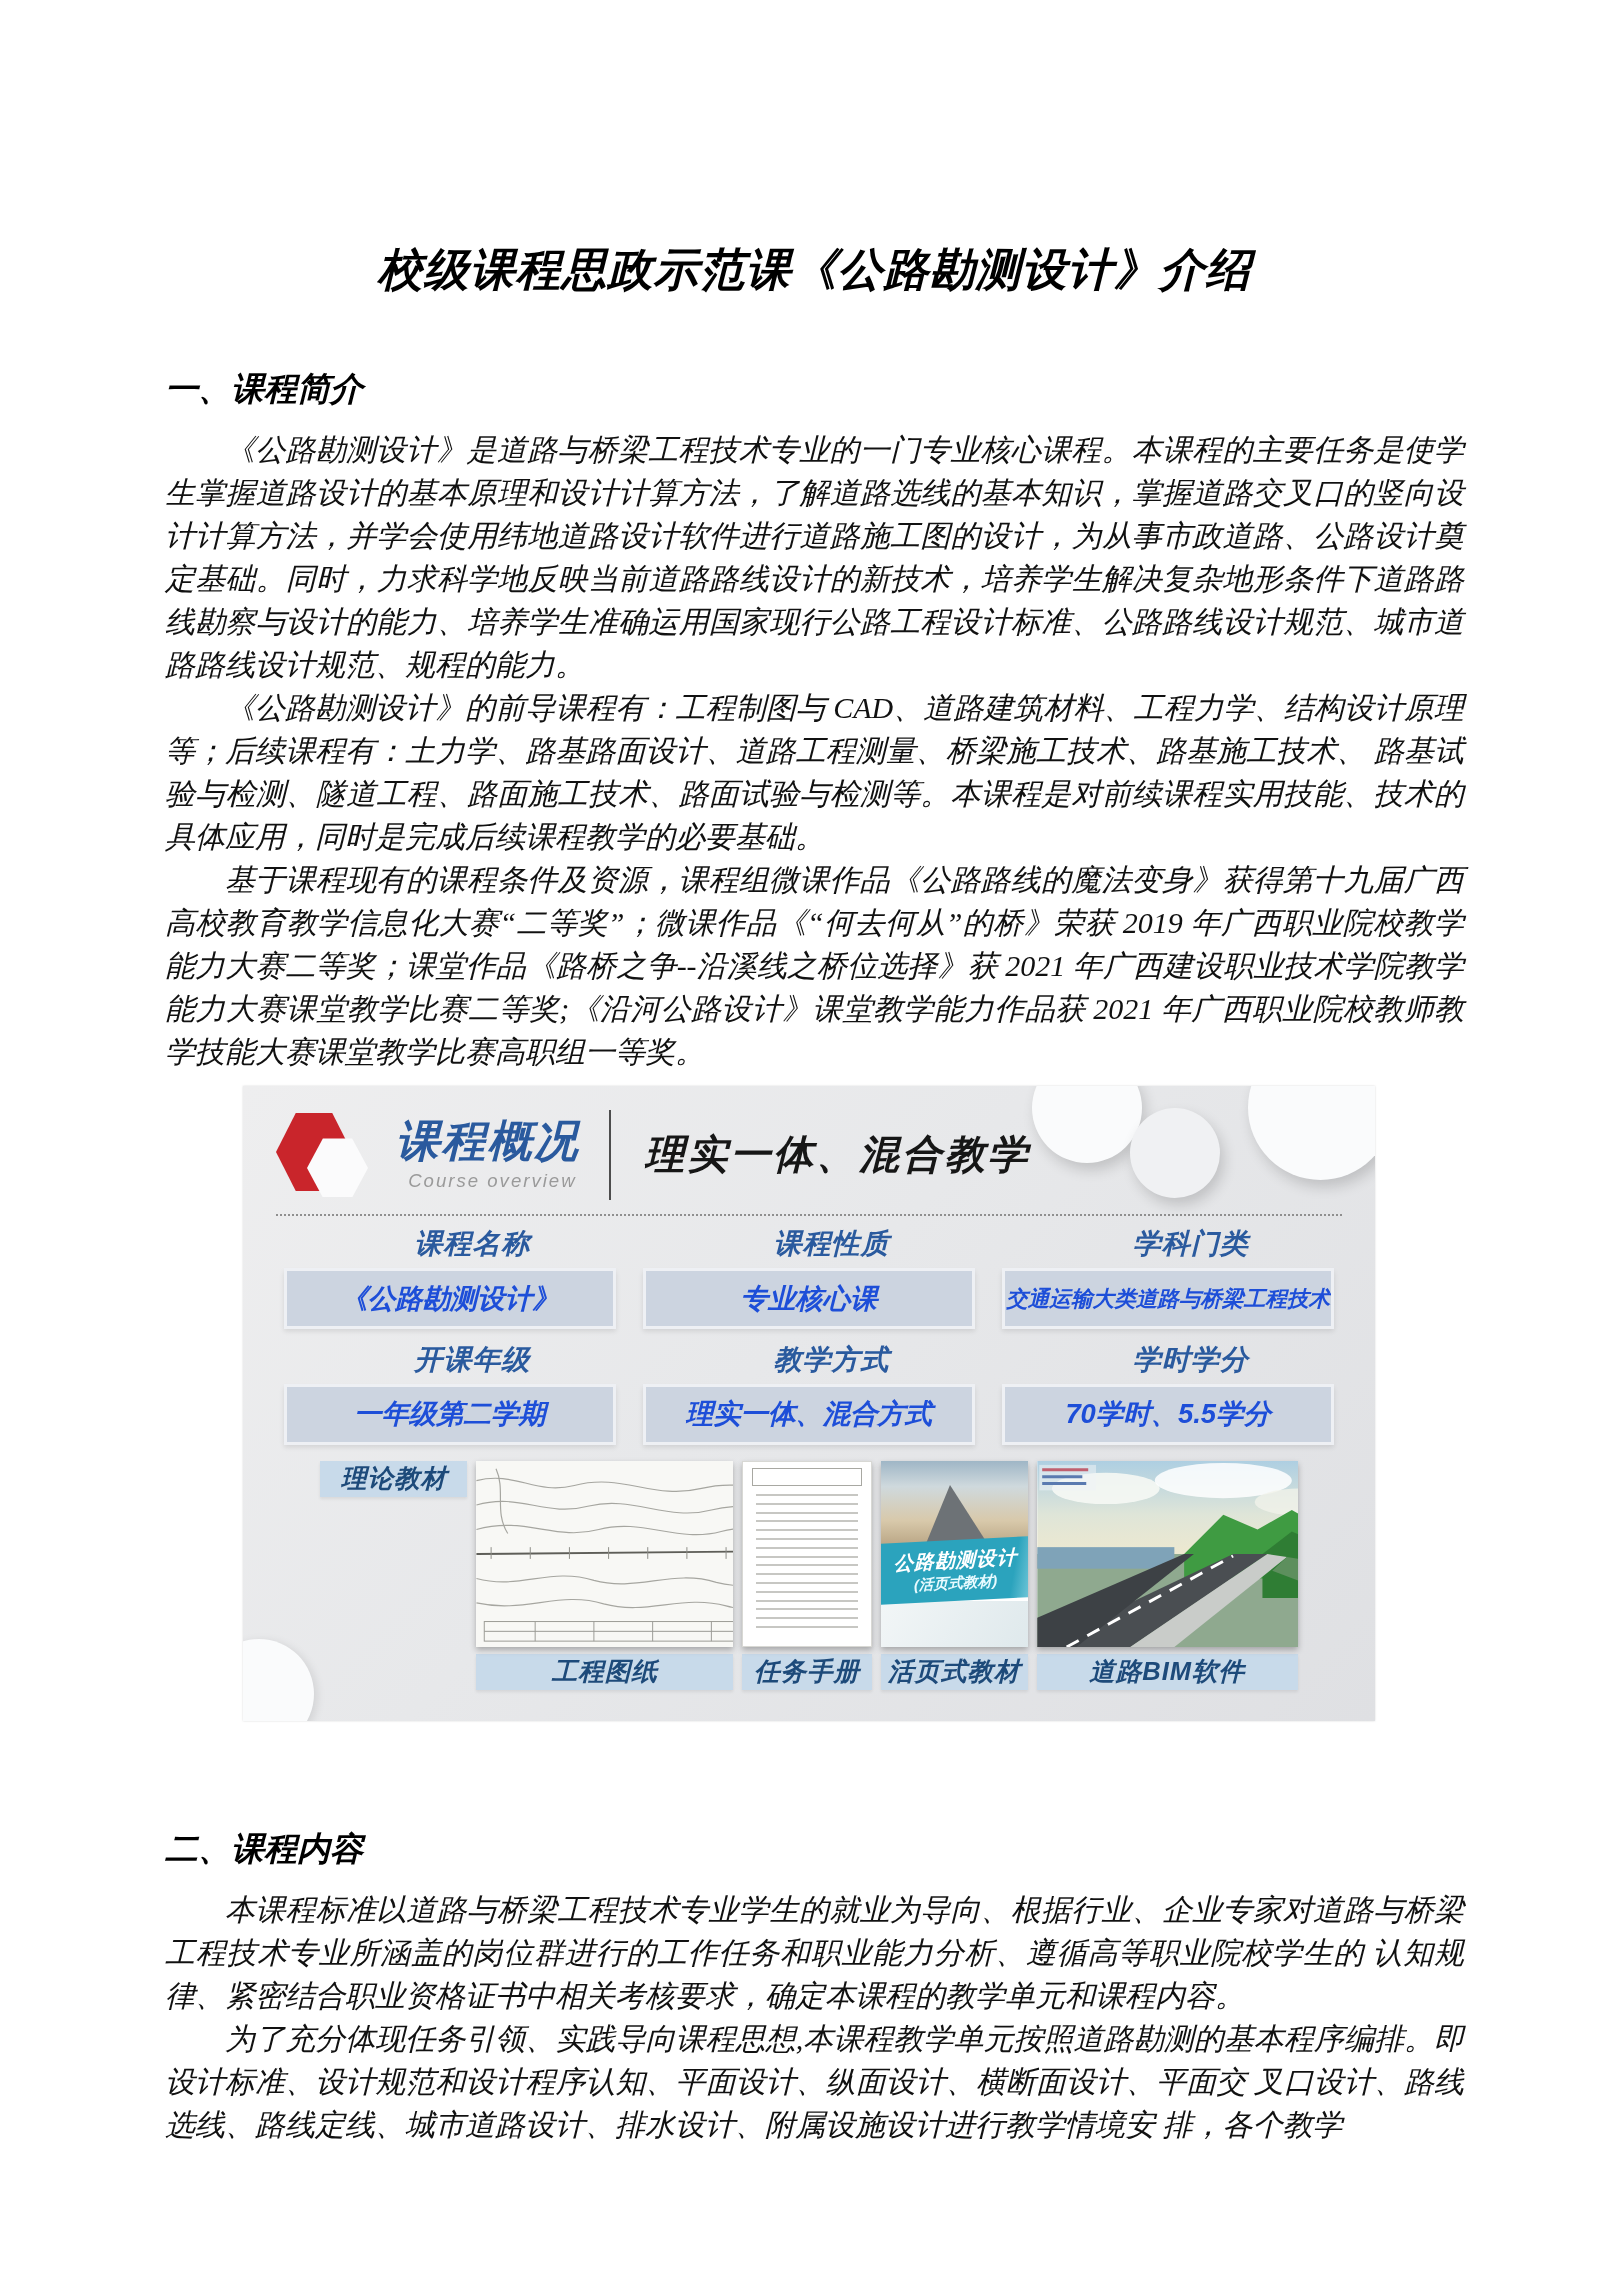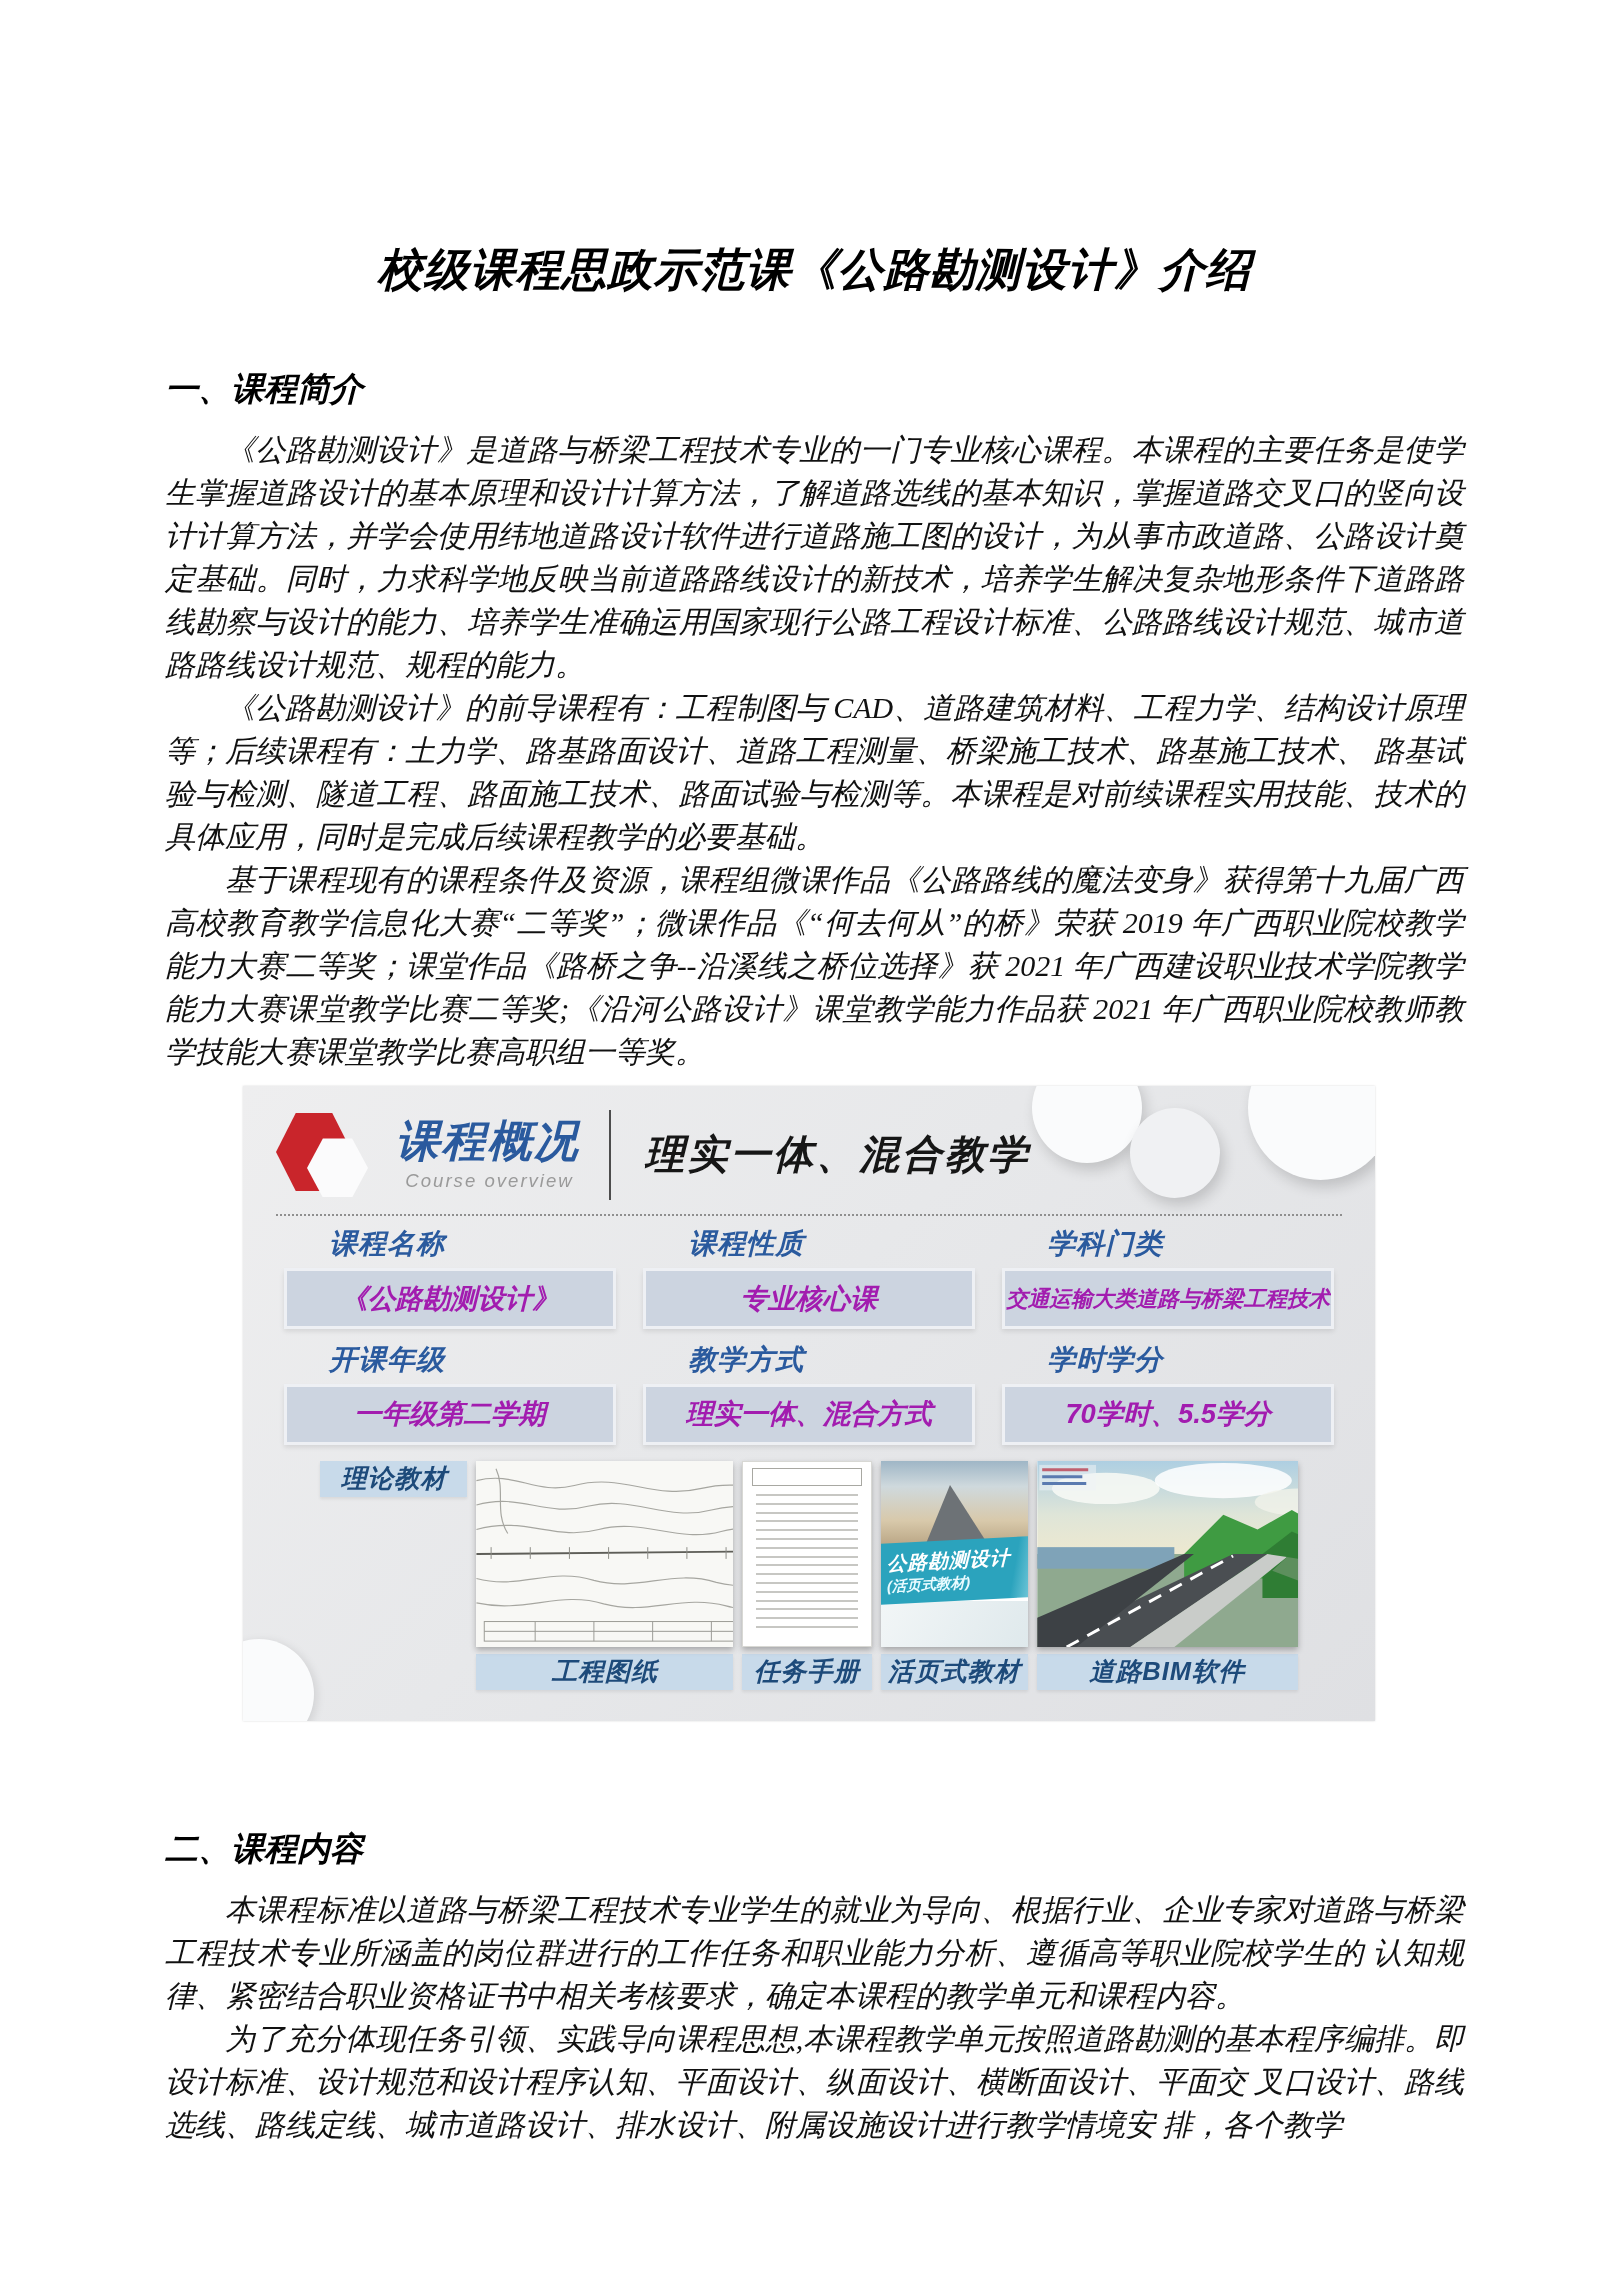--- a/index.html
+++ b/index.html
@@ -24,20 +24,21 @@
     font-size:30px; line-height:43px; text-align:justify; text-indent:2em;
     color:#111; word-break:break-all;
   }
 
   
   .overview {
     width:1132px; height:635px; margin:13.7px 0 0 78px; position:relative; overflow:hidden;
     background:linear-gradient(135deg,#eeeeef 0%, #e7e8ea 45%, #dfe0e3 100%);
     box-shadow:0 0 2px rgba(0,0,0,0.15);
     font-family:"Liberation Sans", sans-serif;
+    text-align:center;
   }
   .circ { position:absolute; border-radius:50%; background:#fafbfc; box-shadow:3.9px 6.9px 13.7px rgba(0,0,0,0.16); }
   .circ.c1 { width:110px; height:110px; top:-33px; right:233px; }
   .circ.c2 { width:90px;  height:90px;  top:21.6px;  right:155px; background:#f0f1f3; }
   .circ.c3 { width:145px; height:145px; top:-51px; right:-17.6px; }
   .circ.c4 { width:110px; height:110px; bottom:-27.4px; left:-39px; box-shadow:2.9px 2px 9.8px rgba(0,0,0,0.10); }
 
   .ov-header { display:flex; align-items:center; padding:23.5px 29px 0 33px; position:relative; z-index:2; }
   .hex-icon { position:relative; width:94px; height:84px; flex:0 0 auto; }
   .hex-red {
@@ -59,21 +60,21 @@
 
   .cards {
     display:grid; grid-template-columns:repeat(3,1fr); column-gap:27.4px; row-gap:11.8px;
     padding:9.8px 41px 0 41px; position:relative; z-index:2;
   }
   .card { }
   .card-label { font-size:28px; font-weight:bold; color:#2a5a9e; padding-left:45px; margin-bottom:4.9px; letter-spacing:1px; }
   .card-value {
     background:#ccd4e0; border:3.9px solid #eef0f4; box-shadow:0 2.9px 4.9px rgba(0,0,0,0.10);
     height:61px; display:flex; align-items:center; justify-content:center;
-    font-size:27.4px; font-weight:bold; color:#a21caf; white-space:nowrap; overflow:hidden;
+    font-size:27.4px; font-weight:bold; color:#1d4ed8; white-space:nowrap; overflow:hidden;
   }
   .card-value.tight { font-size:21.6px; letter-spacing:0; }
 
   .thumbs { display:flex; justify-content:center; align-items:flex-start; gap:8.8px; padding-top:15.7px; position:relative; z-index:2; }
   .thumb-col { display:flex; flex-direction:column; gap:6.9px; }
   .thumb-img { height:186px; position:relative; overflow:hidden; box-shadow:0 2.9px 5.9px rgba(0,0,0,0.28); background:#fff; }
   .w-book{width:147px}.w-map{width:257px}.w-manual{width:130px}.w-loose{width:147px}.w-bim{width:261px}
   .thumb-cap {
     height:36px; background:#c8daea; display:flex; align-items:center; justify-content:center;
     font-size:25.5px; font-weight:bold; color:#1d4a7a; letter-spacing:1px; box-shadow:0 2px 2.9px rgba(0,0,0,0.08);

